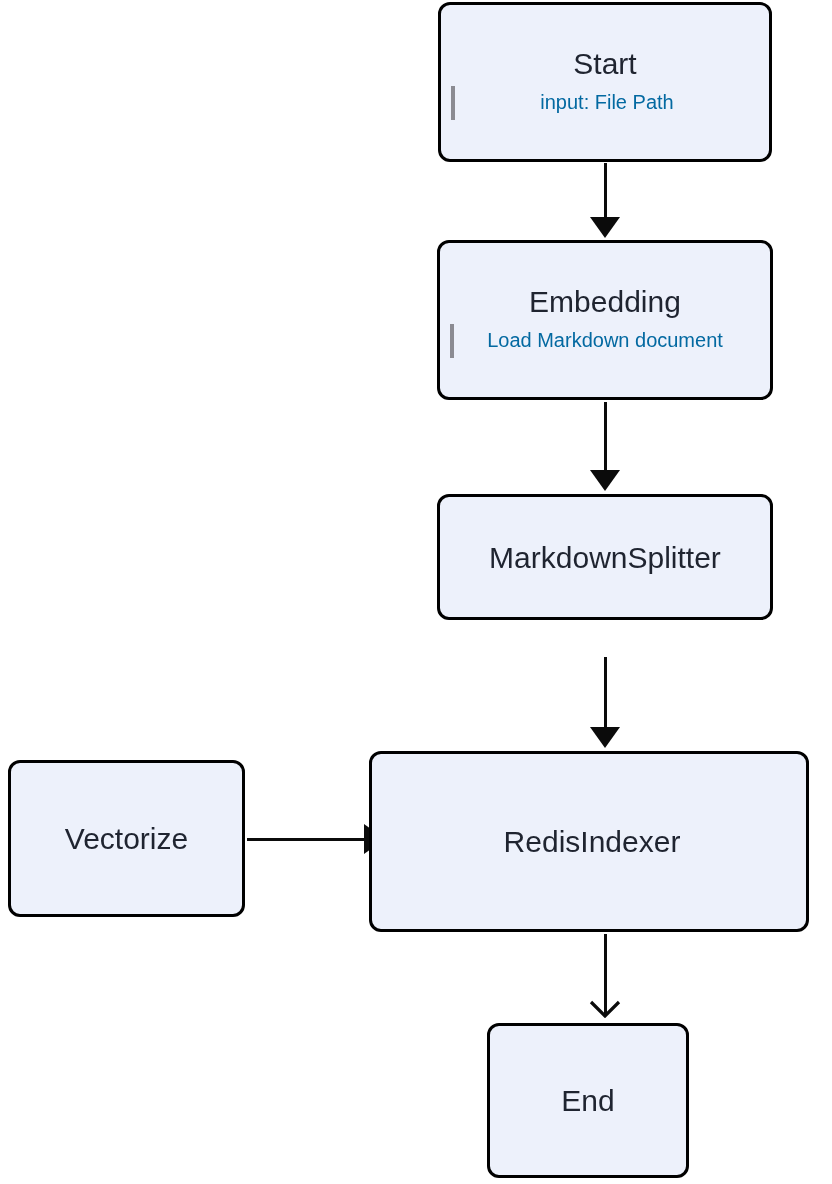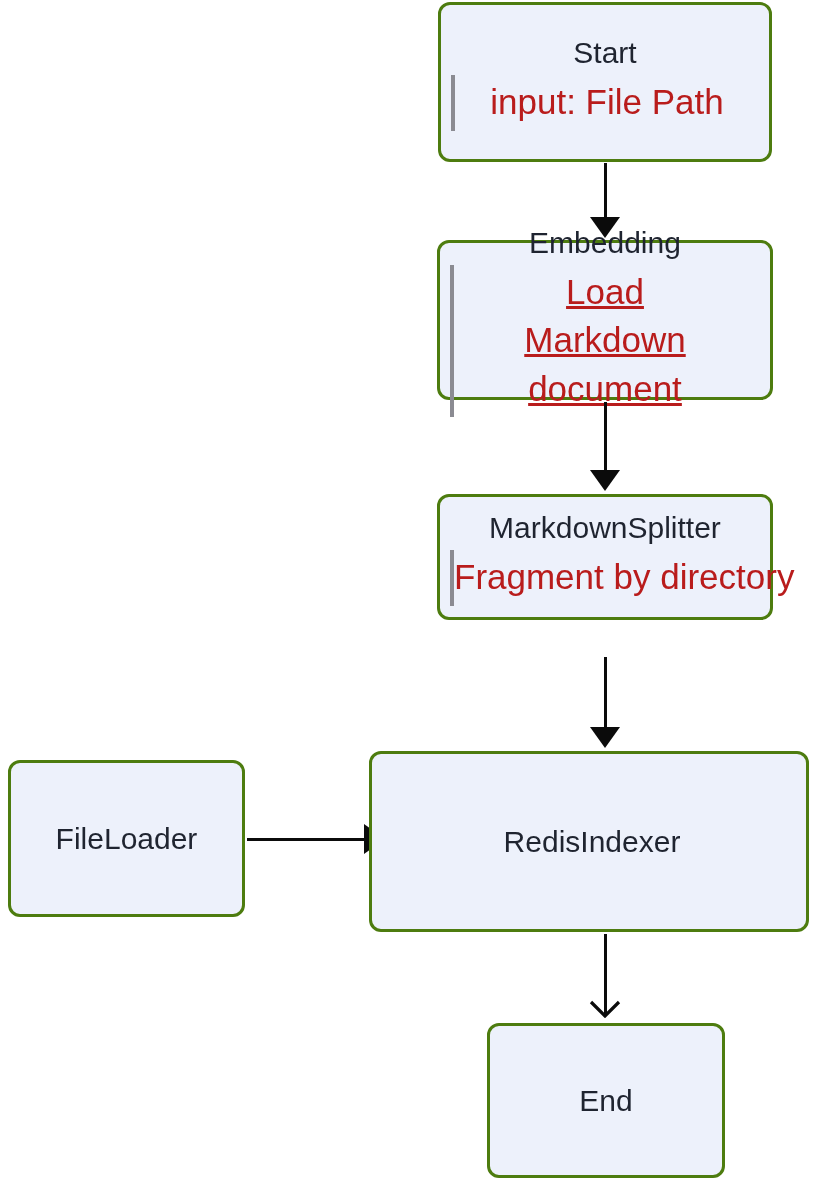--- a/index.html
+++ b/index.html
@@ -9,54 +9,54 @@
     font-family: "Liberation Sans", sans-serif;
     overflow: hidden;
   }
   .canvas { position: relative; width: 832px; height: 1184px; background: #ffffff; }
 
   
   .node {
     position: absolute;
     box-sizing: border-box;
     background: #edf1fb;
-    border: 3px solid #4d7c0f;
+    border: 3px solid #000000;
     border-radius: 12px;
     display: flex;
     flex-direction: column;
     align-items: center;
     justify-content: center;
     padding: 0 10px;
     gap: 3px;
   }
   .node-title {
     font-size: 30px;
     line-height: 1.3;
     color: #1f2430;
     text-align: center;
     white-space: nowrap;
   }
   .node-subtitle {
     align-self: stretch;
     border-left: 4px solid #8b8b92;
     padding: 3px 0 4px 0;
-    font-size: 35px;
+    font-size: 20px;
     line-height: 1.38;
-    color: #b91c1c;
+    color: #0369a1;
     text-align: center;
   }
   .nowrap { white-space: nowrap; }
 
   .node-start            { left: 438px; top: 2px;    width: 334px; height: 160px; }
   .node-fileloader       { left: 437px; top: 240px;  width: 336px; height: 160px; }
-  .node-fileloader .node-subtitle { padding-left: 32px; padding-right: 36px; text-decoration: underline; }
+  .node-fileloader .node-subtitle { padding-left: 32px; padding-right: 36px; }
   .node-markdownsplitter { left: 437px; top: 494px;  width: 336px; height: 126px; }
   .node-embedding        { left: 8px;   top: 760px;  width: 237px; height: 157px; }
   .node-redisindexer     { left: 369px; top: 751px;  width: 440px; height: 181px; padding-left: 16px; }
-  .node-end              { left: 487px; top: 1023px; width: 238px; height: 155px; }
+  .node-end              { left: 487px; top: 1023px; width: 202px; height: 155px; }
 
   
   .edge-v {
     position: absolute;
     display: flex;
     flex-direction: column;
     align-items: center;
   }
   .shaft-v { width: 3px; flex: 1 1 auto; background: #0b0b0b; }
   .head-tri-down {
@@ -106,30 +106,29 @@
     <div class="node-subtitle">Load Markdown document</div>
   </div>
 
   <div class="edge-v edge-fileloader-splitter">
     <div class="shaft-v"></div>
     <div class="head-tri-down"></div>
   </div>
 
   <div class="node node-markdownsplitter">
     <div class="node-title">MarkdownSplitter</div>
-    <div class="node-subtitle nowrap">Fragment by directory</div>
   </div>
 
   <div class="edge-v edge-splitter-redisindexer">
     <div class="shaft-v"></div>
     <div class="head-tri-down"></div>
   </div>
 
   <div class="node node-embedding">
-    <div class="node-title">FileLoader</div>
+    <div class="node-title">Vectorize</div>
   </div>
 
   <div class="edge-h edge-embedding-redisindexer">
     <div class="shaft-h"></div>
     <div class="head-tri-right"></div>
   </div>
 
   <div class="node node-redisindexer">
     <div class="node-title">RedisIndexer</div>
   </div>

